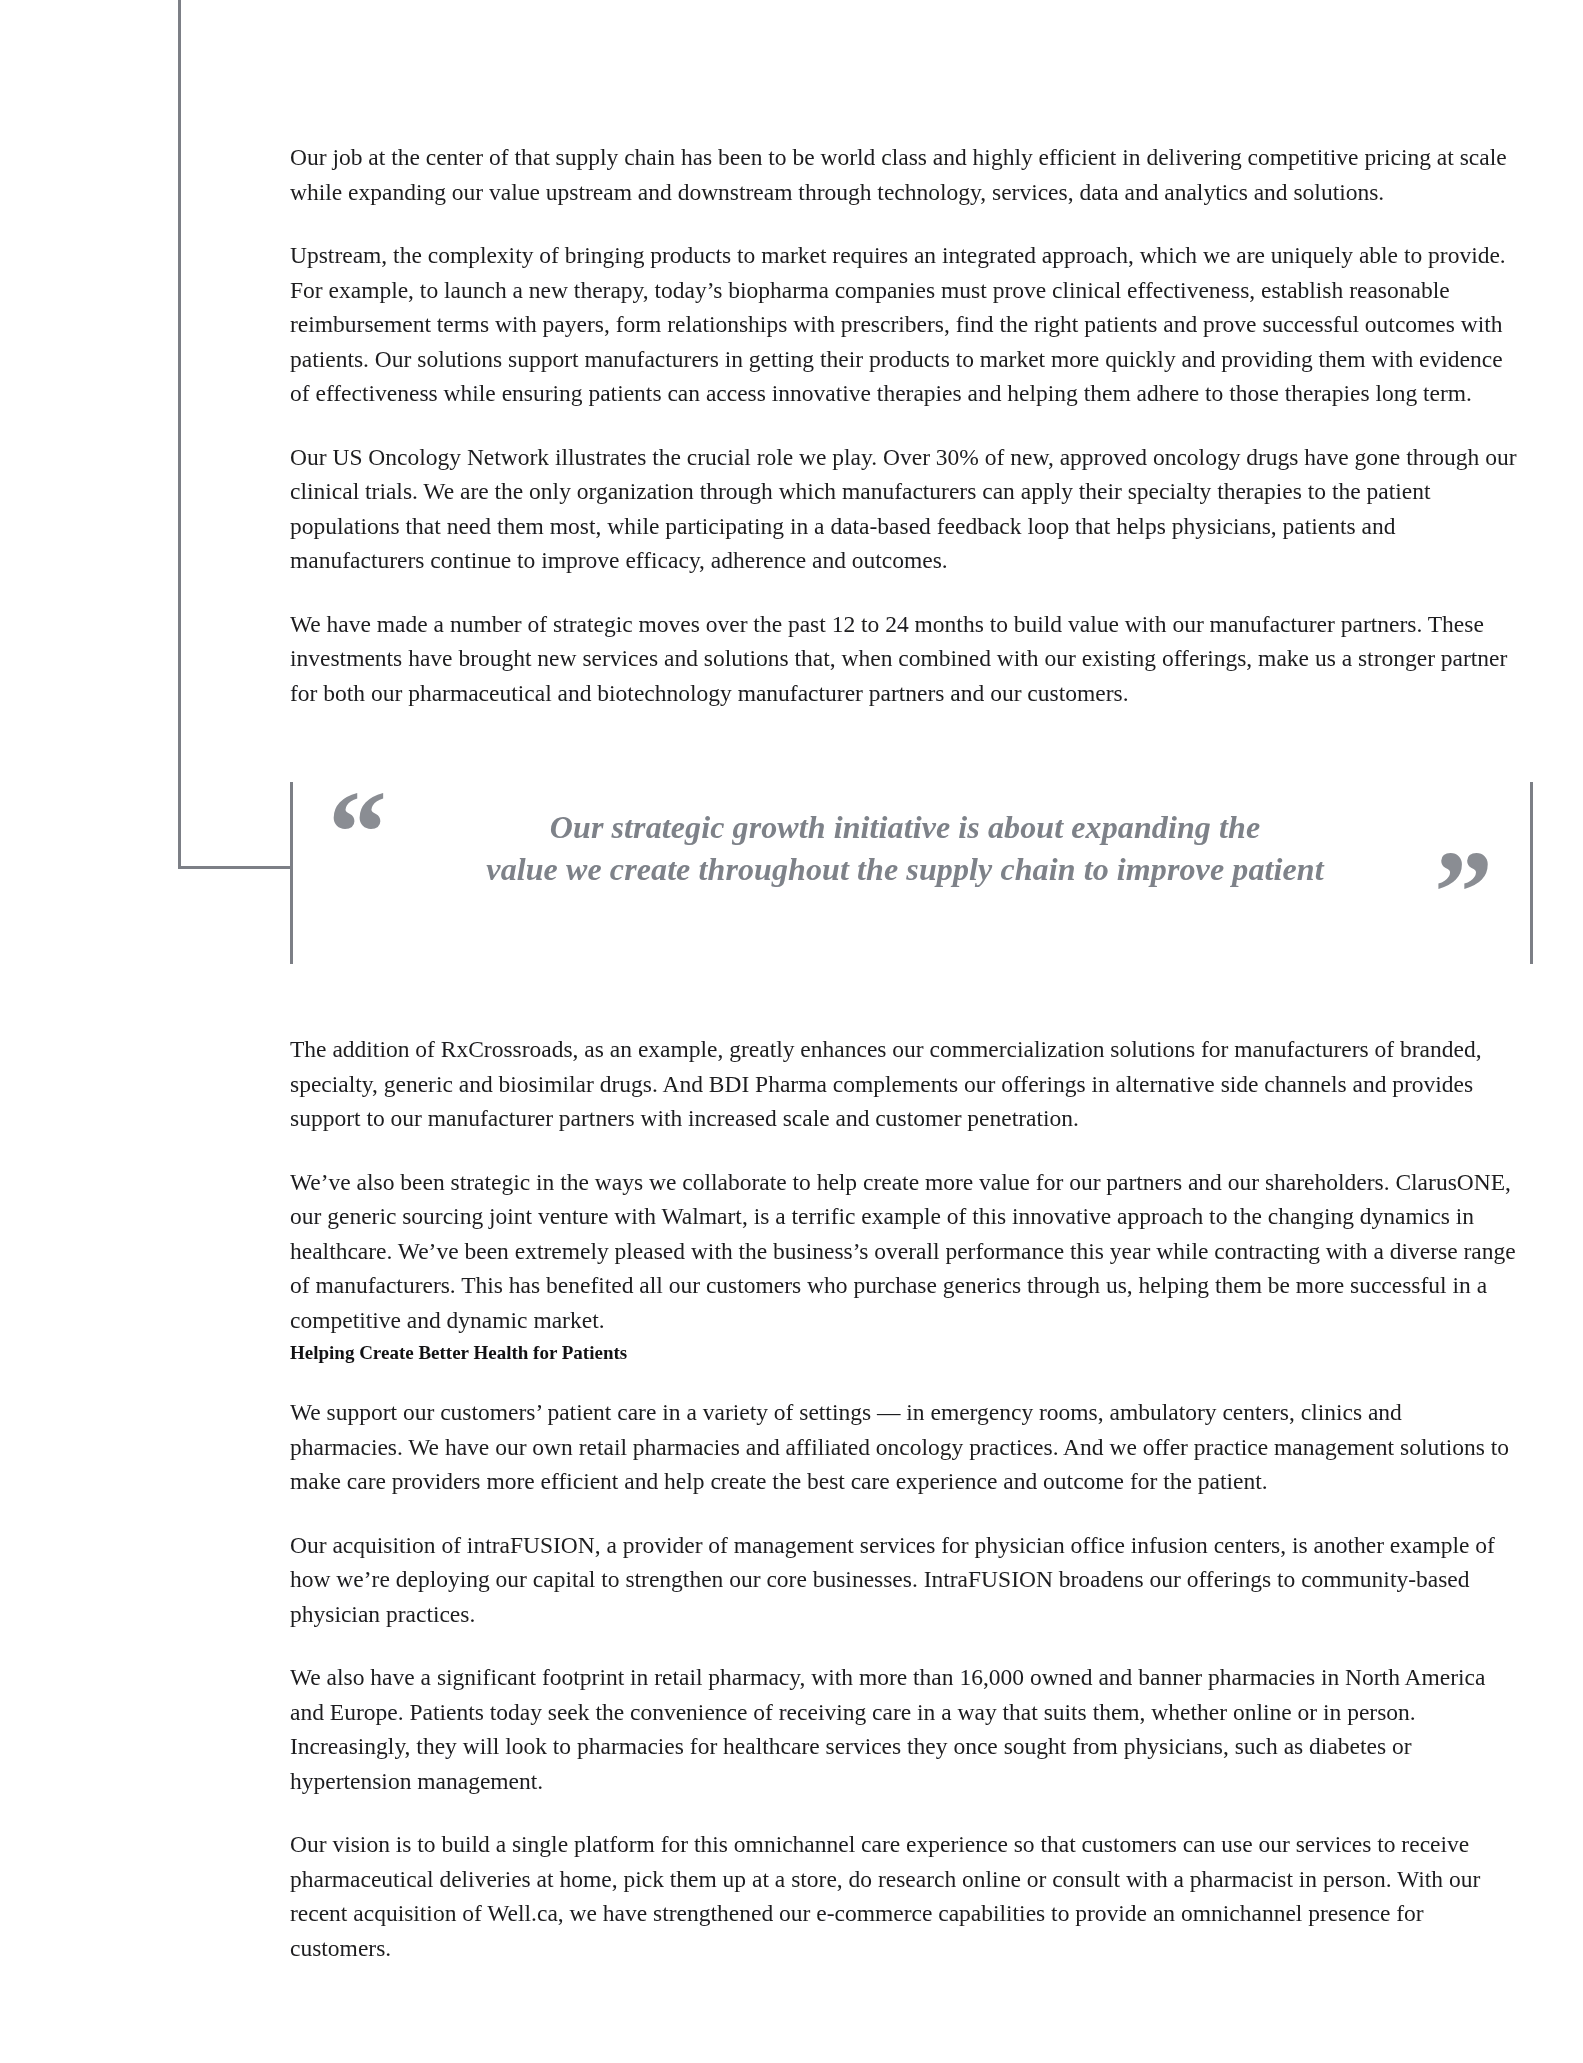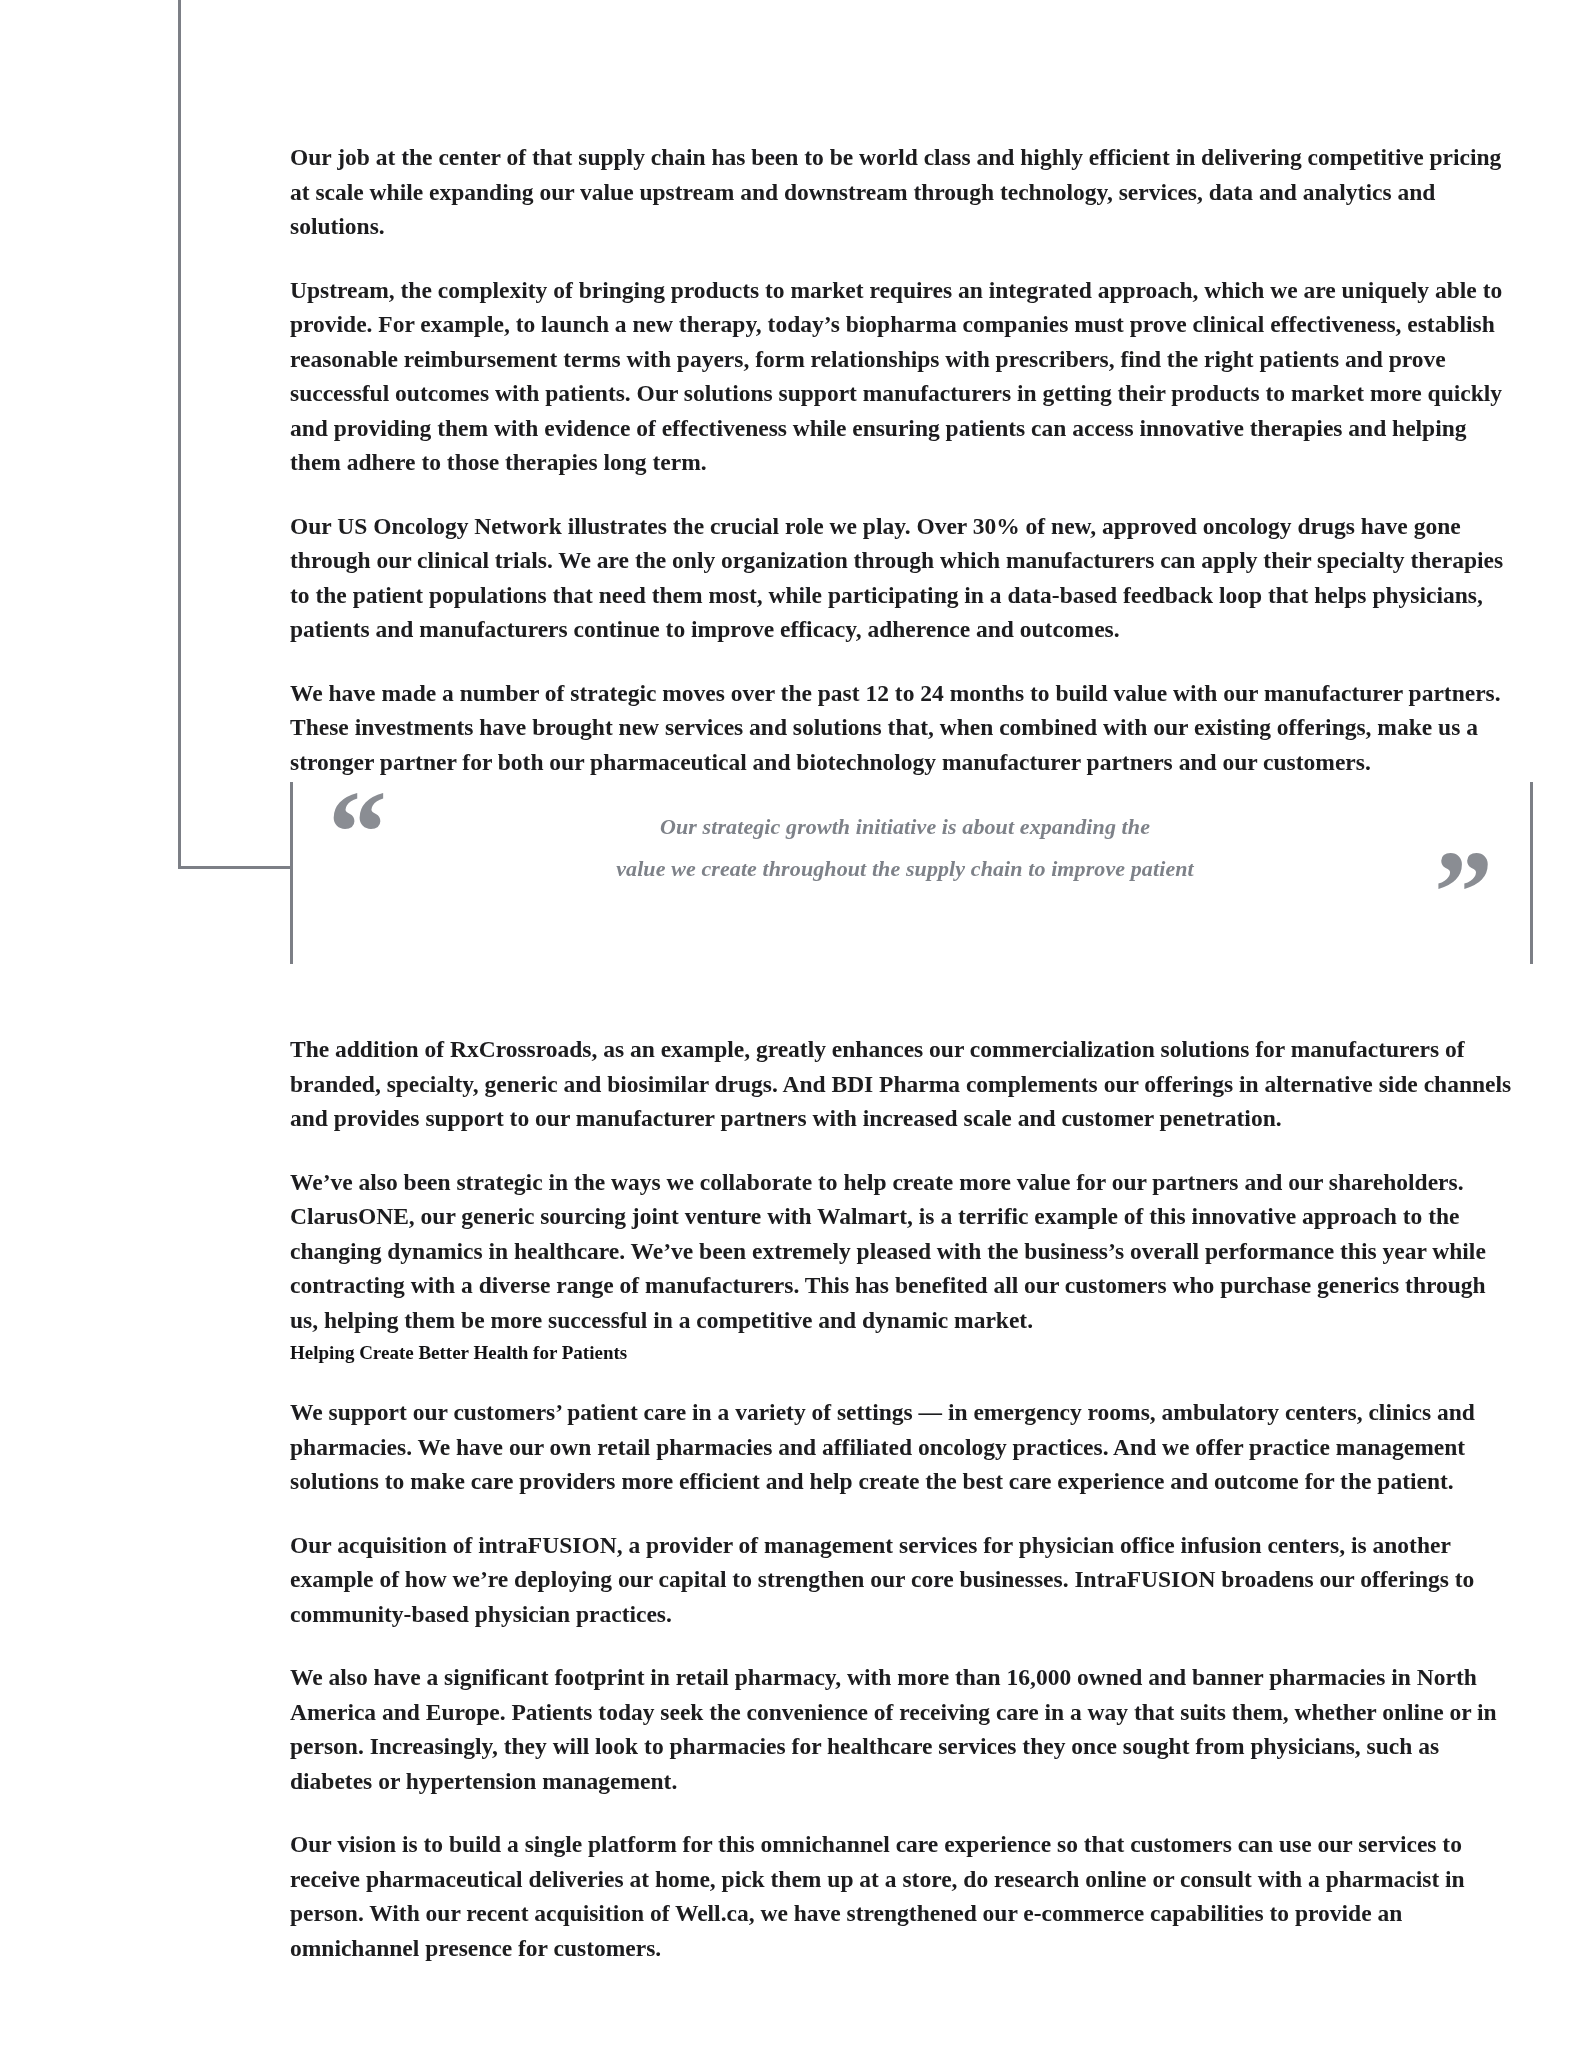--- a/index.html
+++ b/index.html
@@ -43,21 +43,20 @@
     height: 2063px;
   }
 
   .para {
     font-size: 23.5px;
     line-height: 34.5px;
     color: #1d1d1f;
     margin: 0 0 29px 0;
     letter-spacing: 0.0px;
     text-align: left;
-    font-weight: bold;
   }
   .para:last-child { margin-bottom: 0; }
 
   .section-heading {
     font-size: 19px;
     line-height: 32px;
     font-weight: bold;
     color: #121214;
     margin: 0 0 26px 0;
   }
@@ -109,21 +108,21 @@
     top: 52px;
   }
   .pullquote .quote-text {
     position: absolute;
     left: 110px;
     top: 24px;
     width: 1010px;
     text-align: center;
     font-style: italic;
     font-weight: bold;
-    font-size: 22px;
+    font-size: 32px;
     line-height: 42px;
     color: #7e8289;
     letter-spacing: 0.1px;
   }
   .quote-line { display: block; }
 </style>
 </head>
 <body>
 
 <div class="page">

